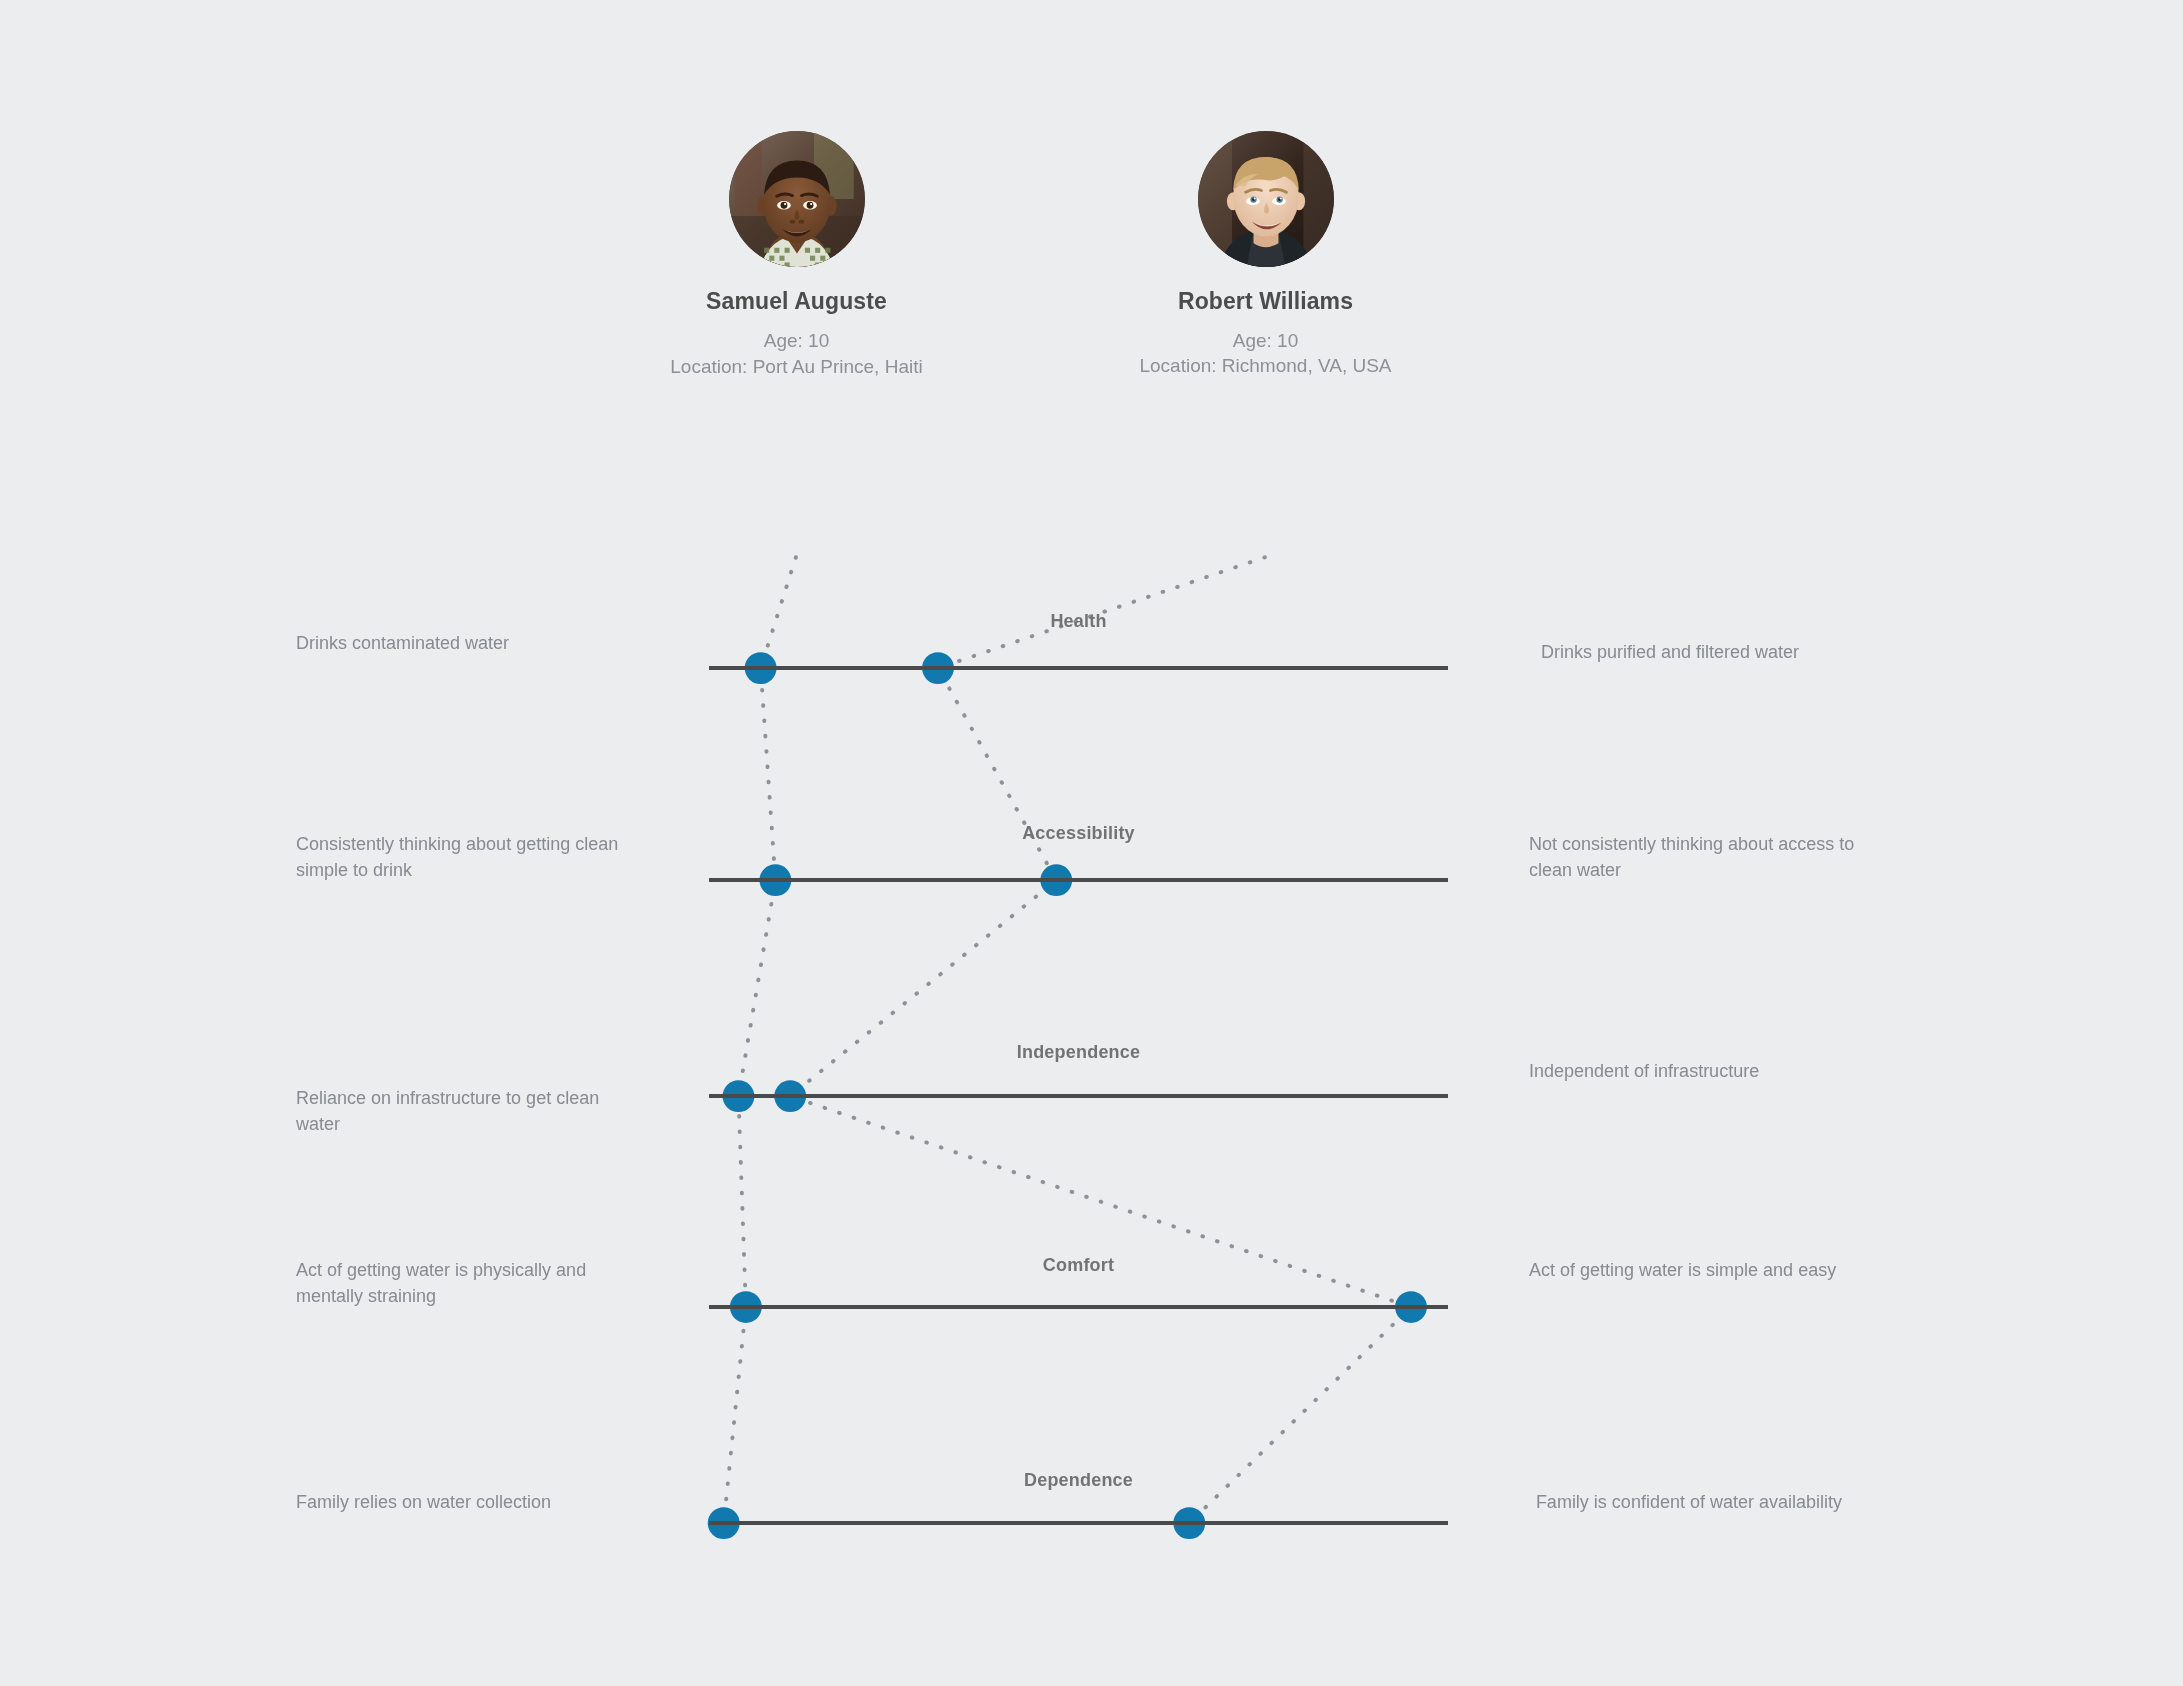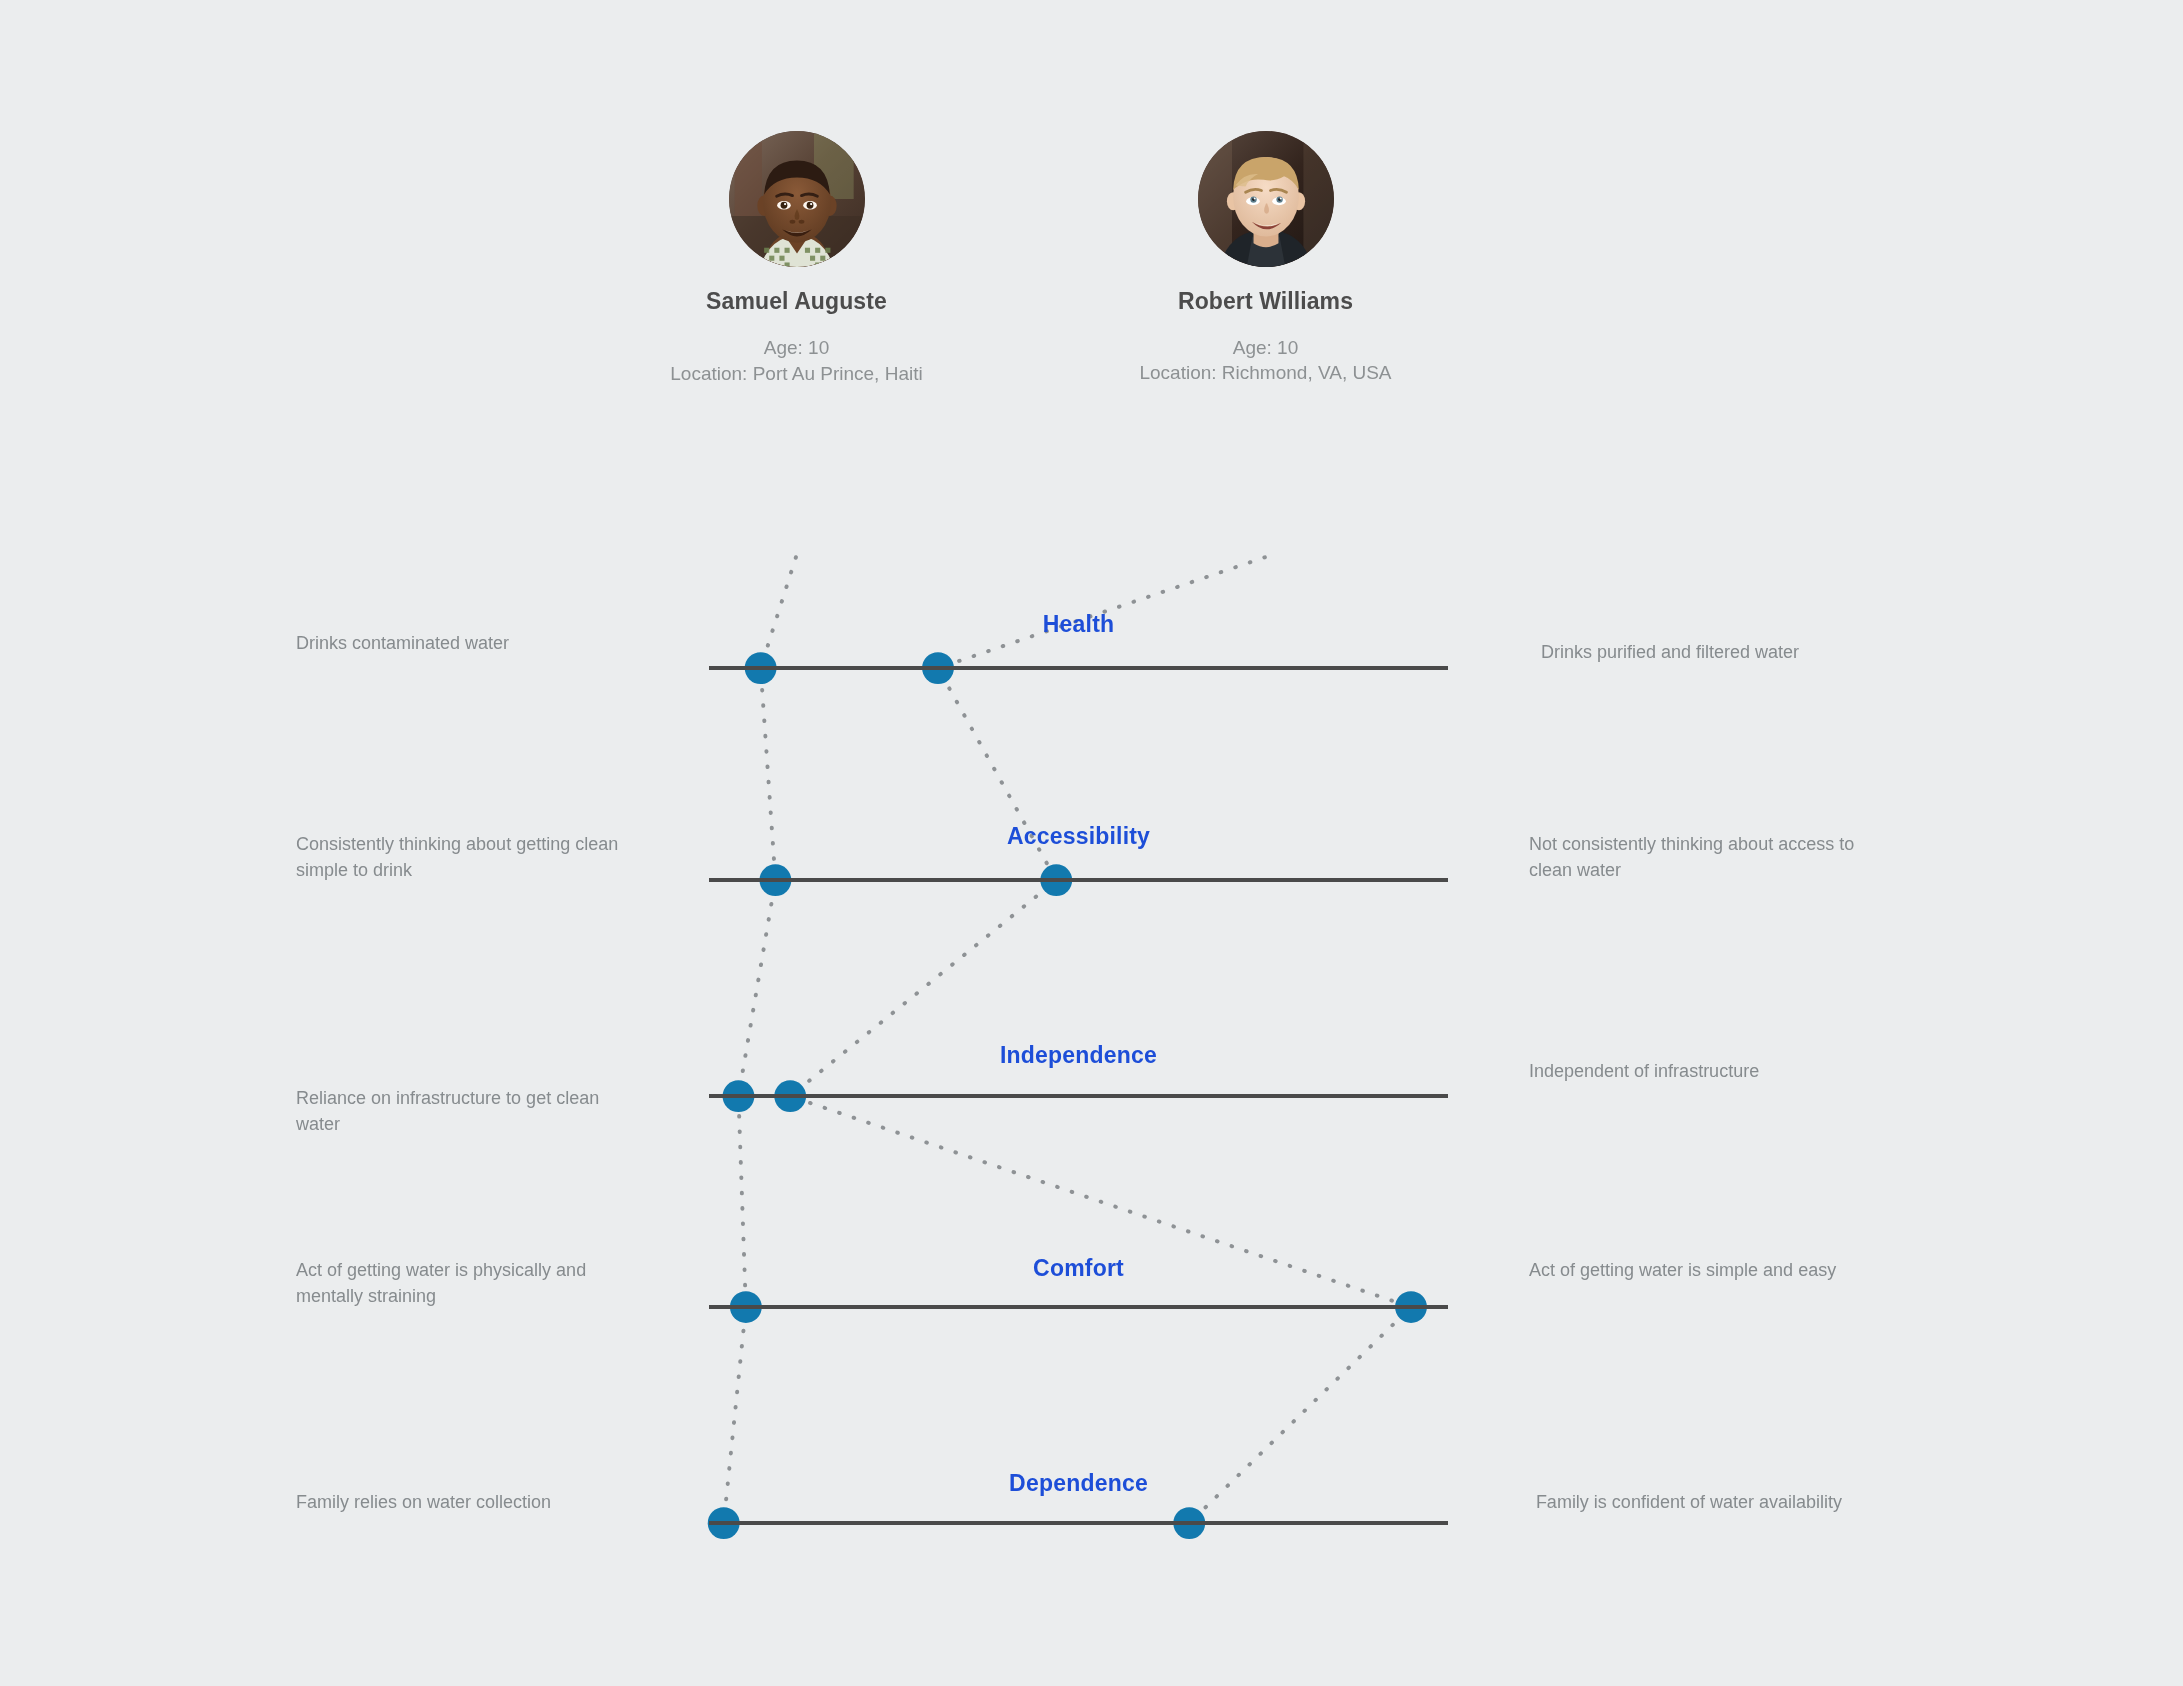--- a/index.html
+++ b/index.html
@@ -31,21 +31,21 @@
   .avatar svg{display:block;width:136px;height:136px;}
   .persona-name{
     margin-top:21.6px;
     font-size:23px;
     font-weight:bold;
     color:#4c4c4c;
     letter-spacing:0.1px;
     line-height:1.1;
   }
   .persona-meta{
-    margin-top:21px;
+    margin-top:14px;
     font-size:19px;
     color:#8d9193;
     line-height:1.32;
     font-weight:300;
   }
 
   
   #chart{
     position:absolute;
     left:0;top:0;
@@ -61,23 +61,23 @@
     left:709px;
     width:739px;
     height:4px;
     background:#4a4a4a;
   }
   .axis-title{
     position:absolute;
     left:709px;
     width:739px;
     text-align:center;
-    font-size:23px;
+    font-size:18px;
     font-weight:bold;
-    color:#1d4ed8;
+    color:#737373;
     letter-spacing:0.2px;
   }
   .side-label{
     position:absolute;
     font-size:18px;
     line-height:1.42;
     color:#868b8e;
     font-weight:300;
     width:341px;
   }

